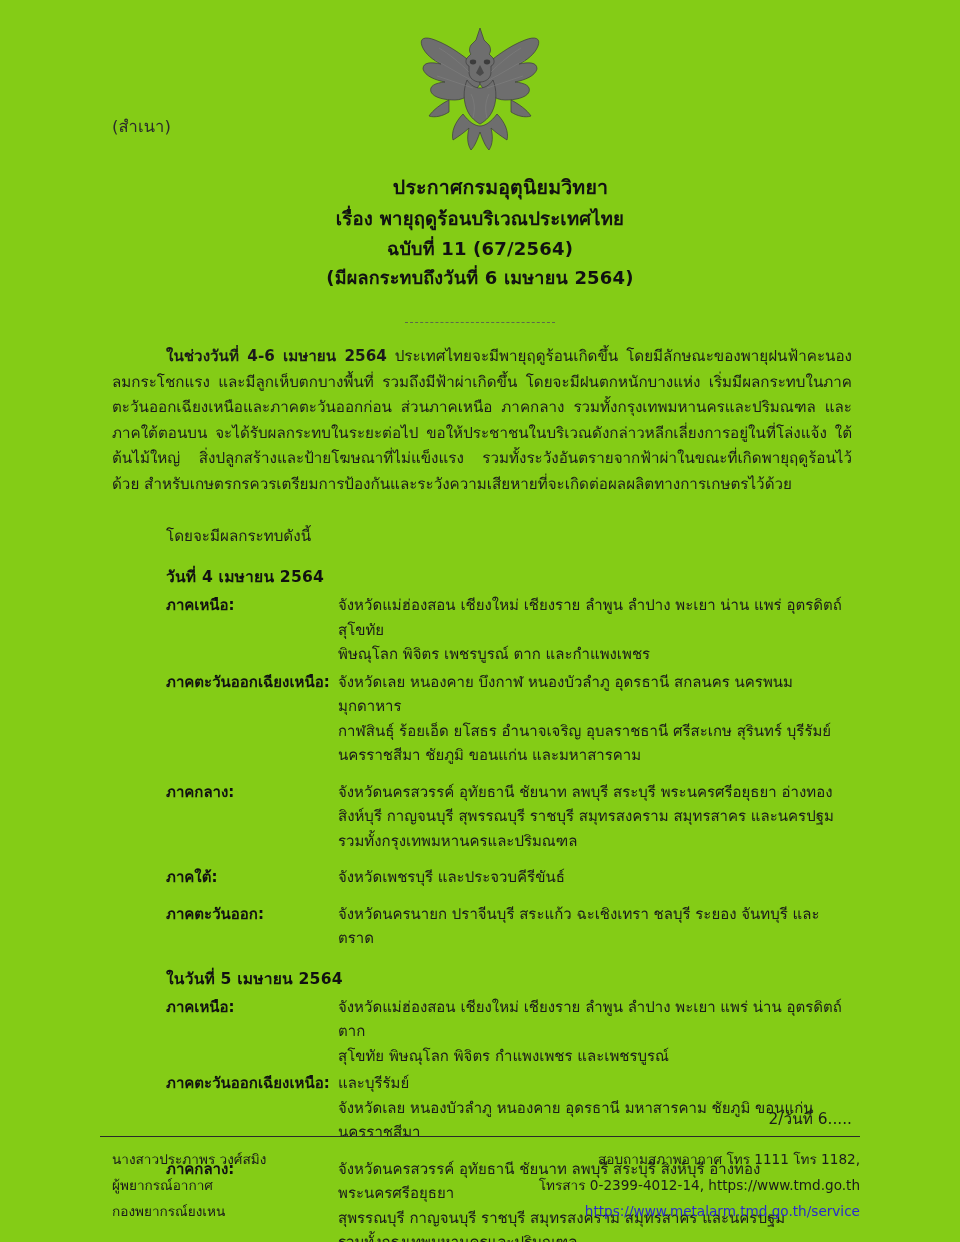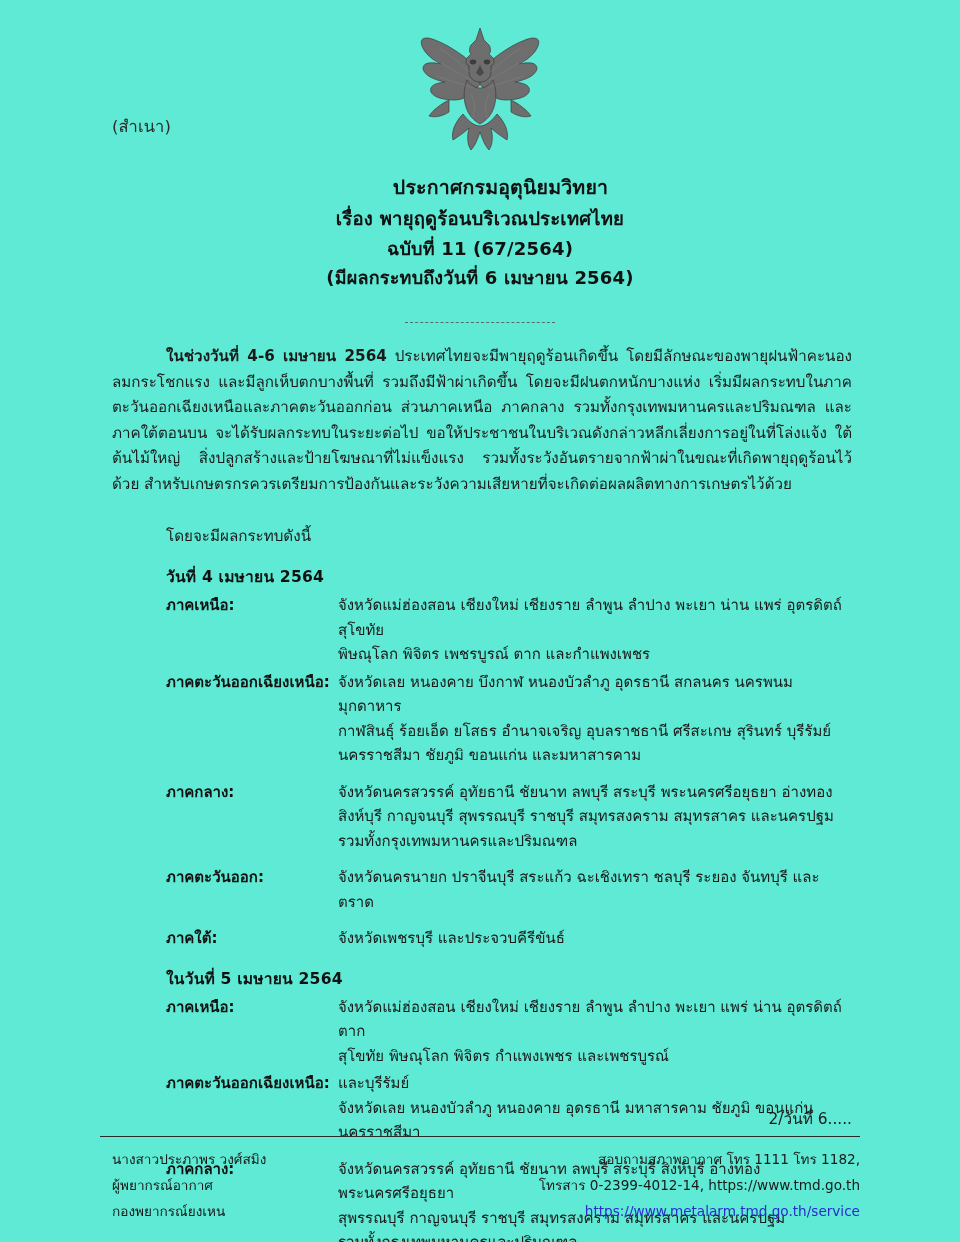--- a/index.html
+++ b/index.html
@@ -10,21 +10,21 @@
   }
   body {
     font-family: "DejaVu Sans", "Liberation Sans", sans-serif;
     color: #1a1a1a;
   }
   #page {
     position: relative;
     width: 960px;
     height: 1242px;
     margin: 0 auto;
-    background: #5eead4;
+    background: #84cc16;
     overflow: hidden;
     box-sizing: border-box;
   }
 
   
   .emblem-wrap {
     position: absolute;
     left: 0;
     top: 18px;
     width: 960px;
@@ -268,30 +268,30 @@
       <div class="region-row gap">
         <div class="region-label">ภาคกลาง:</div>
         <div class="region-provinces">
           <span class="pline">จังหวัดนครสวรรค์ อุทัยธานี ชัยนาท ลพบุรี สระบุรี พระนครศรีอยุธยา อ่างทอง</span>
           <span class="pline">สิงห์บุรี กาญจนบุรี สุพรรณบุรี ราชบุรี สมุทรสงคราม สมุทรสาคร และนครปฐม</span>
           <span class="pline">รวมทั้งกรุงเทพมหานครและปริมณฑล</span>
         </div>
       </div>
 
       <div class="region-row gap">
+        <div class="region-label">ภาคใต้:</div>
+        <div class="region-provinces">
+          <span class="pline">จังหวัดเพชรบุรี และประจวบคีรีขันธ์</span>
+        </div>
+      </div>
+
+      <div class="region-row gap">
         <div class="region-label">ภาคตะวันออก:</div>
         <div class="region-provinces">
           <span class="pline">จังหวัดนครนายก ปราจีนบุรี สระแก้ว ฉะเชิงเทรา ชลบุรี ระยอง จันทบุรี และตราด</span>
-        </div>
-      </div>
-
-      <div class="region-row gap">
-        <div class="region-label">ภาคใต้:</div>
-        <div class="region-provinces">
-          <span class="pline">จังหวัดเพชรบุรี และประจวบคีรีขันธ์</span>
         </div>
       </div>
     </div>
 
     <div class="day-section">
       <div class="day-heading">ในวันที่ 5 เมษายน 2564</div>
 
       <div class="region-row">
         <div class="region-label">ภาคเหนือ:</div>
         <div class="region-provinces">

